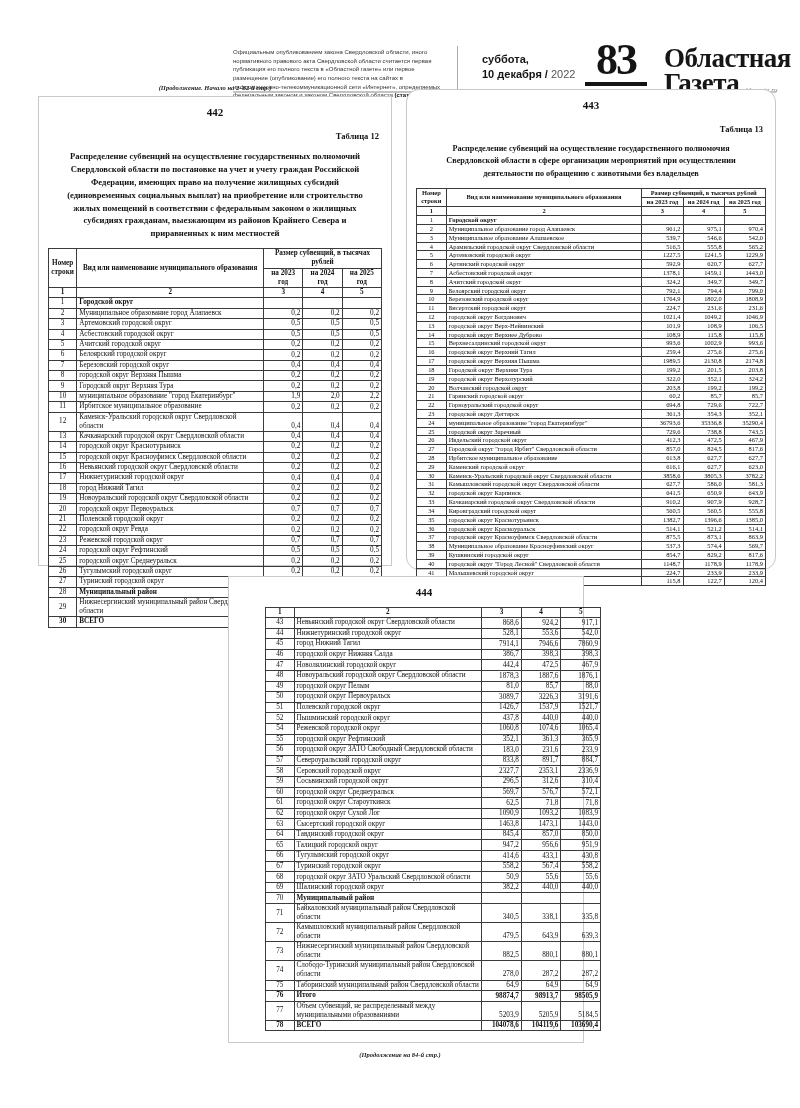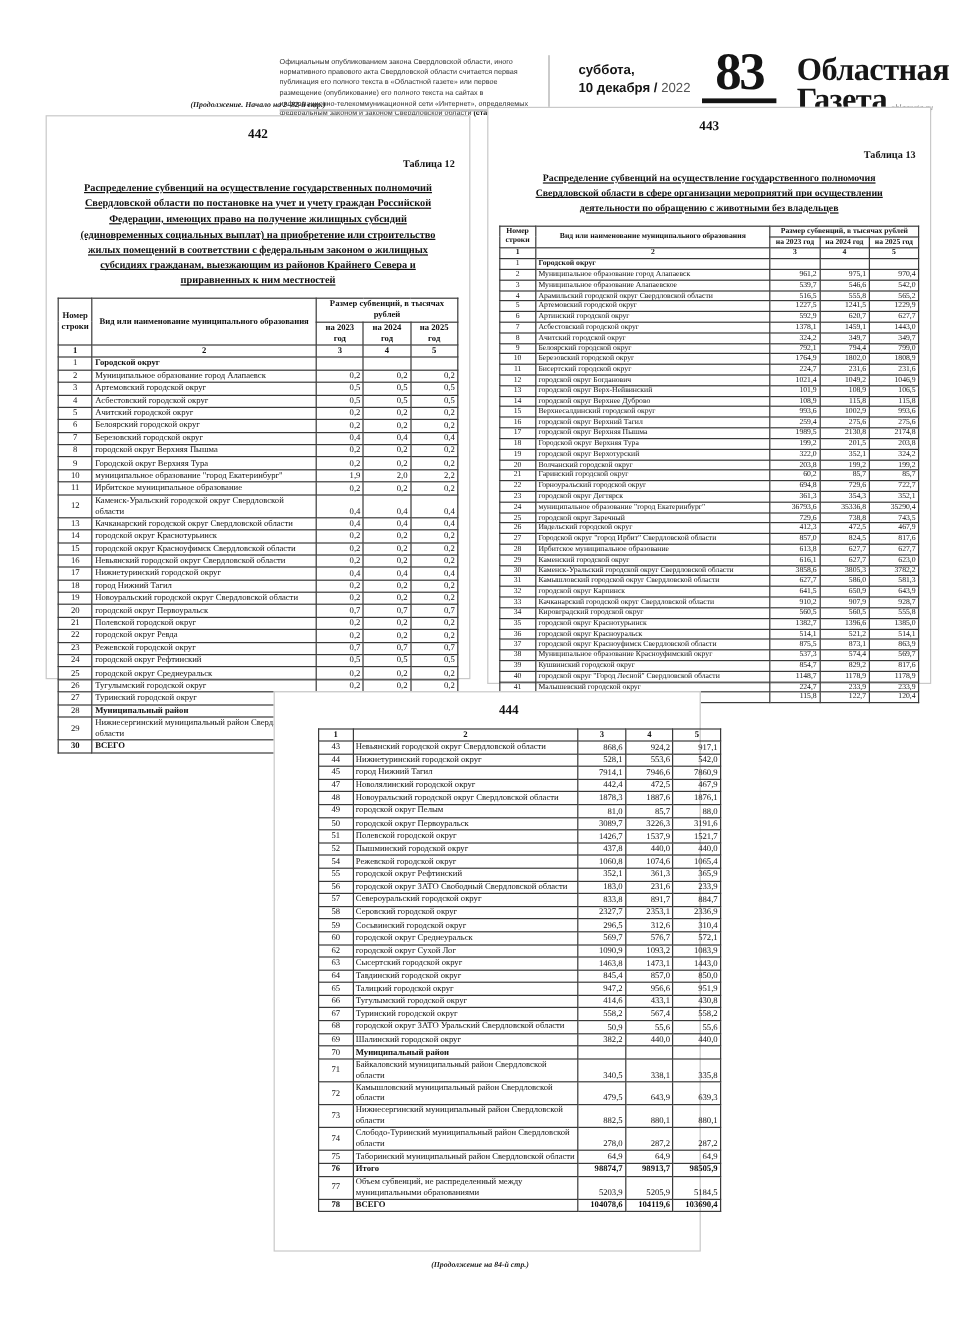--- a/index.html
+++ b/index.html
@@ -20,25 +20,25 @@
   .brand .site{font-size:7px;font-weight:normal;font-style:italic;color:#777;letter-spacing:0;margin-left:3px;}
   .head-rule{position:absolute;left:233px;top:91px;width:543px;height:2px;background:#c4c4c4;}
 
   
   .note-top{position:absolute;left:38px;top:84px;width:354px;text-align:center;font-size:6.5px;font-style:italic;font-weight:bold;color:#222;}
   .note-bottom{position:absolute;left:0;top:1051px;width:800px;text-align:center;font-size:6.5px;font-style:italic;font-weight:bold;color:#222;}
 
   
   .box{position:absolute;background:#fff;border:1px solid #c9c9c9;box-sizing:border-box;}
   .box-442{left:38px;top:96px;width:354px;height:470px;}
-  .box-443{left:406px;top:89px;width:370px;height:481px;}
+  .box-443{left:406px;top:89px;width:370px;height:481px;border-radius:13px;}
   .box-444{left:228px;top:576px;width:356px;height:467px;padding-left:36px;}
   .art-num{text-align:center;font-weight:bold;font-size:11px;margin-top:9px;}
   .tbl-label{text-align:right;font-weight:bold;font-size:8.5px;margin:13px 12px 0 0;}
-  .art-title{text-align:center;font-weight:bold;margin:9px auto 8px auto;text-decoration:underline;}
+  .art-title{text-align:center;font-weight:bold;margin:9px auto 8px auto;}
   .box-442 .art-title{width:312px;font-size:8.6px;line-height:1.5;text-align:center;}
   .box-443 .art-title{width:330px;font-size:8.2px;line-height:1.5;}
 
   
   table.sub{border-collapse:collapse;margin:0 auto;table-layout:fixed;border:1.4px solid #3b3b3b;}
   .box-442 table.sub{width:334px;}
   .box-443 table.sub{width:350px;}
   .box-444 table.sub{width:336px;margin-top:9px;}
   table.sub th,table.sub td{border:1px solid #3b3b3b;padding:0 2px;overflow:hidden;}
   table.sub th{font-weight:bold;text-align:center;vertical-align:middle;}
@@ -688,20 +688,27 @@
             <td class="c-val">542,0</td>
           </tr>
           <tr>
             <td class="c-num">45</td>
             <td class="c-name">город Нижний Тагил</td>
             <td class="c-val">7914,1</td>
             <td class="c-val">7946,6</td>
             <td class="c-val">7860,9</td>
           </tr>
           <tr>
+            <td class="c-num">46</td>
+            <td class="c-name">городской округ Нижняя Салда</td>
+            <td class="c-val">386,7</td>
+            <td class="c-val">398,3</td>
+            <td class="c-val">398,3</td>
+          </tr>
+          <tr>
             <td class="c-num">47</td>
             <td class="c-name">Новолялинский городской округ</td>
             <td class="c-val">442,4</td>
             <td class="c-val">472,5</td>
             <td class="c-val">467,9</td>
           </tr>
           <tr>
             <td class="c-num">48</td>
             <td class="c-name">Новоуральский городской округ Свердловской области</td>
             <td class="c-val">1878,3</td>
@@ -777,20 +784,27 @@
             <td class="c-val">296,5</td>
             <td class="c-val">312,6</td>
             <td class="c-val">310,4</td>
           </tr>
           <tr>
             <td class="c-num">60</td>
             <td class="c-name">городской округ Среднеуральск</td>
             <td class="c-val">569,7</td>
             <td class="c-val">576,7</td>
             <td class="c-val">572,1</td>
+          </tr>
+          <tr>
+            <td class="c-num">61</td>
+            <td class="c-name">городской округ Староуткинск</td>
+            <td class="c-val">62,5</td>
+            <td class="c-val">71,8</td>
+            <td class="c-val">71,8</td>
           </tr>
           <tr>
             <td class="c-num">62</td>
             <td class="c-name">городской округ Сухой Лог</td>
             <td class="c-val">1090,9</td>
             <td class="c-val">1093,2</td>
             <td class="c-val">1083,9</td>
           </tr>
           <tr>
             <td class="c-num">63</td>

